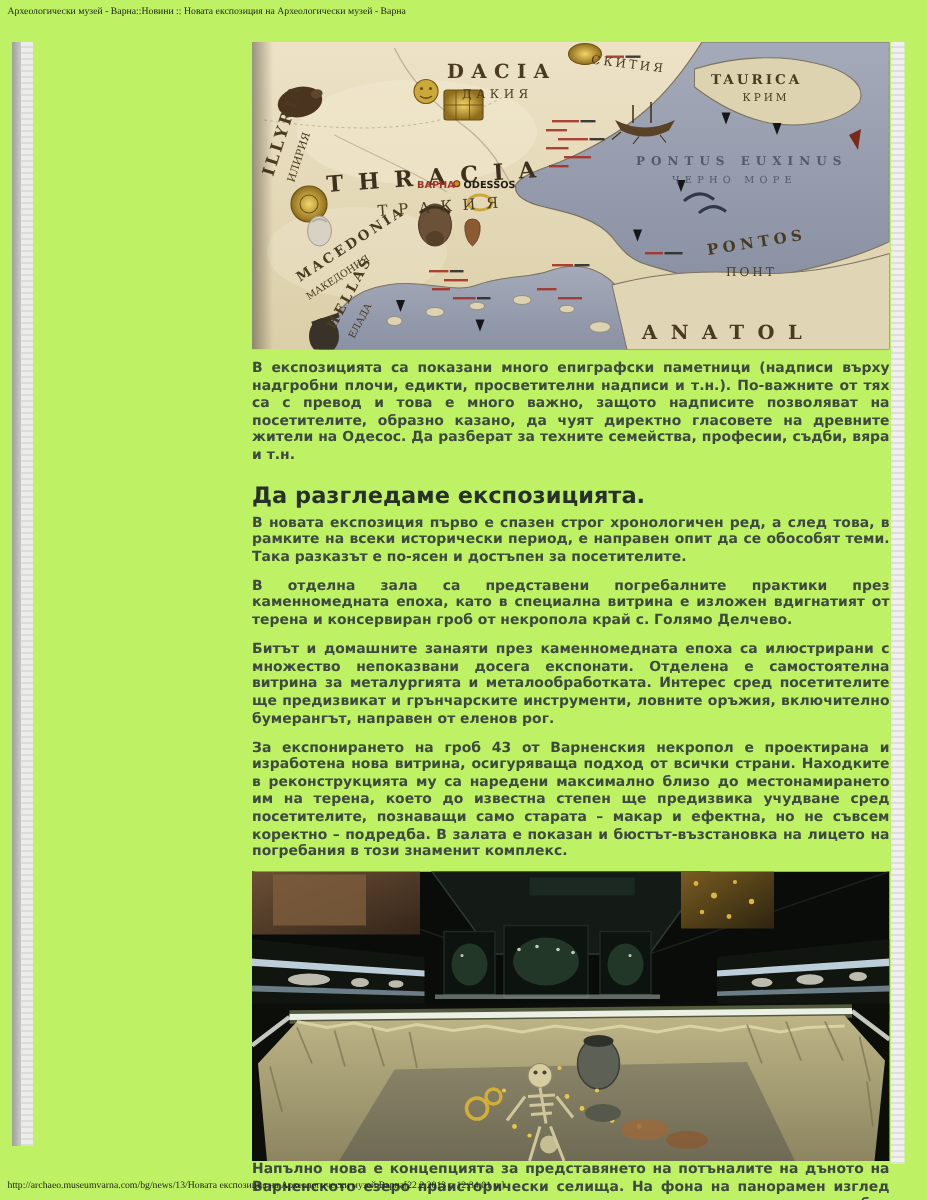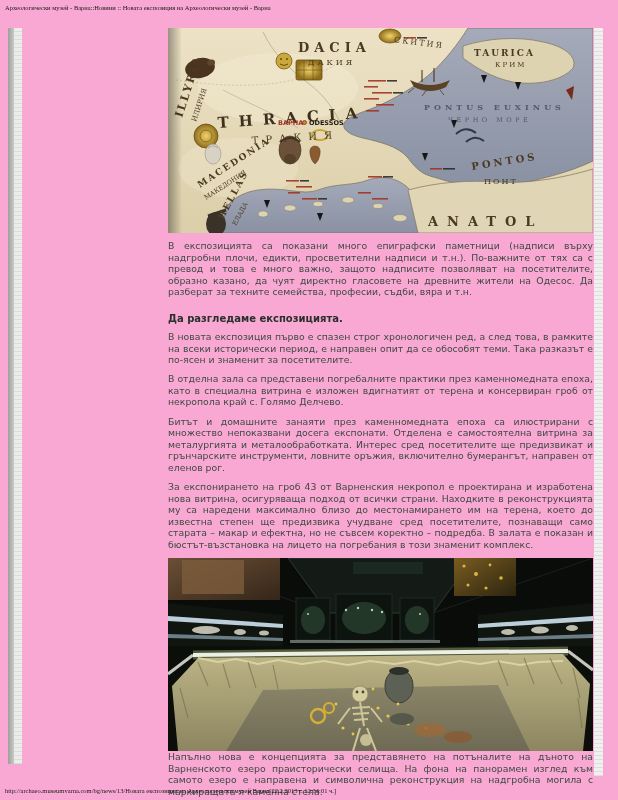--- a/index.html
+++ b/index.html
@@ -1,34 +1,34 @@
 <!DOCTYPE html>
 <html><head>
 <meta charset="utf-8">
 <style>
   html,body{margin:0;padding:0;background:#ffffff;}
-  .page{position:relative;width:618px;height:800px;background:#f9a8d4;overflow:hidden;
+  .page{position:relative;width:618px;height:800px;background:#bef264;overflow:hidden;
         font-family:"DejaVu Sans",sans-serif;}
   .browser-title{position:absolute;top:4px;left:5px;font-family:"Liberation Serif",serif;
         font-size:6.5px;color:#1a1a1a;white-space:nowrap;}
   .footer-url{position:absolute;top:787px;left:5px;font-family:"Liberation Serif",serif;
         font-size:6.5px;color:#1a1a1a;white-space:nowrap;}
   .strip{position:absolute;top:28px;height:736px;}
   .strip-left-dark{left:8px;width:6px;background:linear-gradient(to right,#9e9e9a,#c9c9c5);}
   .strip-left-light{left:14px;width:8px;
         background:repeating-linear-gradient(to bottom,#ececea 0 3px,#dcdcd8 3px 4px);}
   .strip-right{left:594px;width:9px;height:748px;
         background:repeating-linear-gradient(to bottom,#f0f0ee 0 3px,#dedede 3px 4px);}
   .content{position:absolute;left:168px;top:28px;width:425px;}
   .figure{width:425px;display:block;line-height:0;}
   .figure svg{display:block;}
   .article{color:#3e4a41;font-size:9.3px;line-height:11.6px;text-align:justify;}
-  .article p{margin:0 0 7.5px 0;}
+  .article p{margin:0 0 7.5px 0;font-weight:bold;}
   .article p.first{margin-top:7px;}
-  .section-heading{margin:15px 0 7px 0;font-size:10px;line-height:11px;
+  .section-heading{margin:15px 0 7px 0;font-size:15px;line-height:11px;
         font-weight:bold;color:#27302a;}
   .after-gap{margin-top:8px !important;}
 </style>
 </head>
 <body>
 
 <div class="page">
 
   <div class="browser-title">Археологически музей - Варна::Новини :: Новата експозиция на Археологически музей - Варна</div>
 
@@ -203,21 +203,21 @@
           <text x="141" y="97" font-size="6.5" fill="#201a10">ODESSOS</text>
         </g>
 
         <rect x="0" y="0" width="14" height="205" fill="url(#vigL)"></rect>
       </svg>
     </div>
 
     <div class="article">
       <p class="first">В експозицията са показани много епиграфски паметници (надписи върху надгробни плочи, едикти, просветителни надписи и т.н.). По-важните от тях са с превод и това е много важно, защото надписите позволяват на посетителите, образно казано, да чуят директно гласовете на древните жители на Одесос. Да разберат за техните семейства, професии, съдби, вяра и т.н.</p>
       <div class="section-heading">Да разгледаме експозицията.</div>
-      <p>В новата експозиция първо е спазен строг хронологичен ред, а след това, в рамките на всеки исторически период, е направен опит да се обособят теми. Така разказът е по-ясен и знаменит за посетителите.</p>
+      <p>В новата експозиция първо е спазен строг хронологичен ред, а след това, в рамките на всеки исторически период, е направен опит да се обособят теми. Така разказът е по-ясен и достъпен за посетителите.</p>
       <p>В отделна зала са представени погребалните практики през каменномедната епоха, като в специална витрина е изложен вдигнатият от терена и консервиран гроб от некропола край с. Голямо Делчево.</p>
       <p>Битът и домашните занаяти през каменномедната епоха са илюстрирани с множество непоказвани досега експонати. Отделена е самостоятелна витрина за металургията и металообработката. Интерес сред посетителите ще предизвикат и грънчарските инструменти, ловните оръжия, включително бумерангът, направен от еленов рог.</p>
       <p>За експонирането на гроб 43 от Варненския некропол е проектирана и изработена нова витрина, осигуряваща подход от всички страни. Находките в реконструкцията му са наредени максимално близо до местонамирането им на терена, което до известна степен ще предизвика учудване сред посетителите, познаващи само старата – макар и ефектна, но не съвсем коректно – подредба. В залата е показан и бюстът-възстановка на лицето на погребания в този знаменит комплекс.</p>
     </div>
 
     <div class="figure">
       <svg width="425" height="193" viewBox="0 0 425 193">
         <defs>
           <linearGradient id="pitG" x1="0" y1="0" x2="0" y2="1">
             <stop offset="0" stop-color="#bdb486"></stop>

